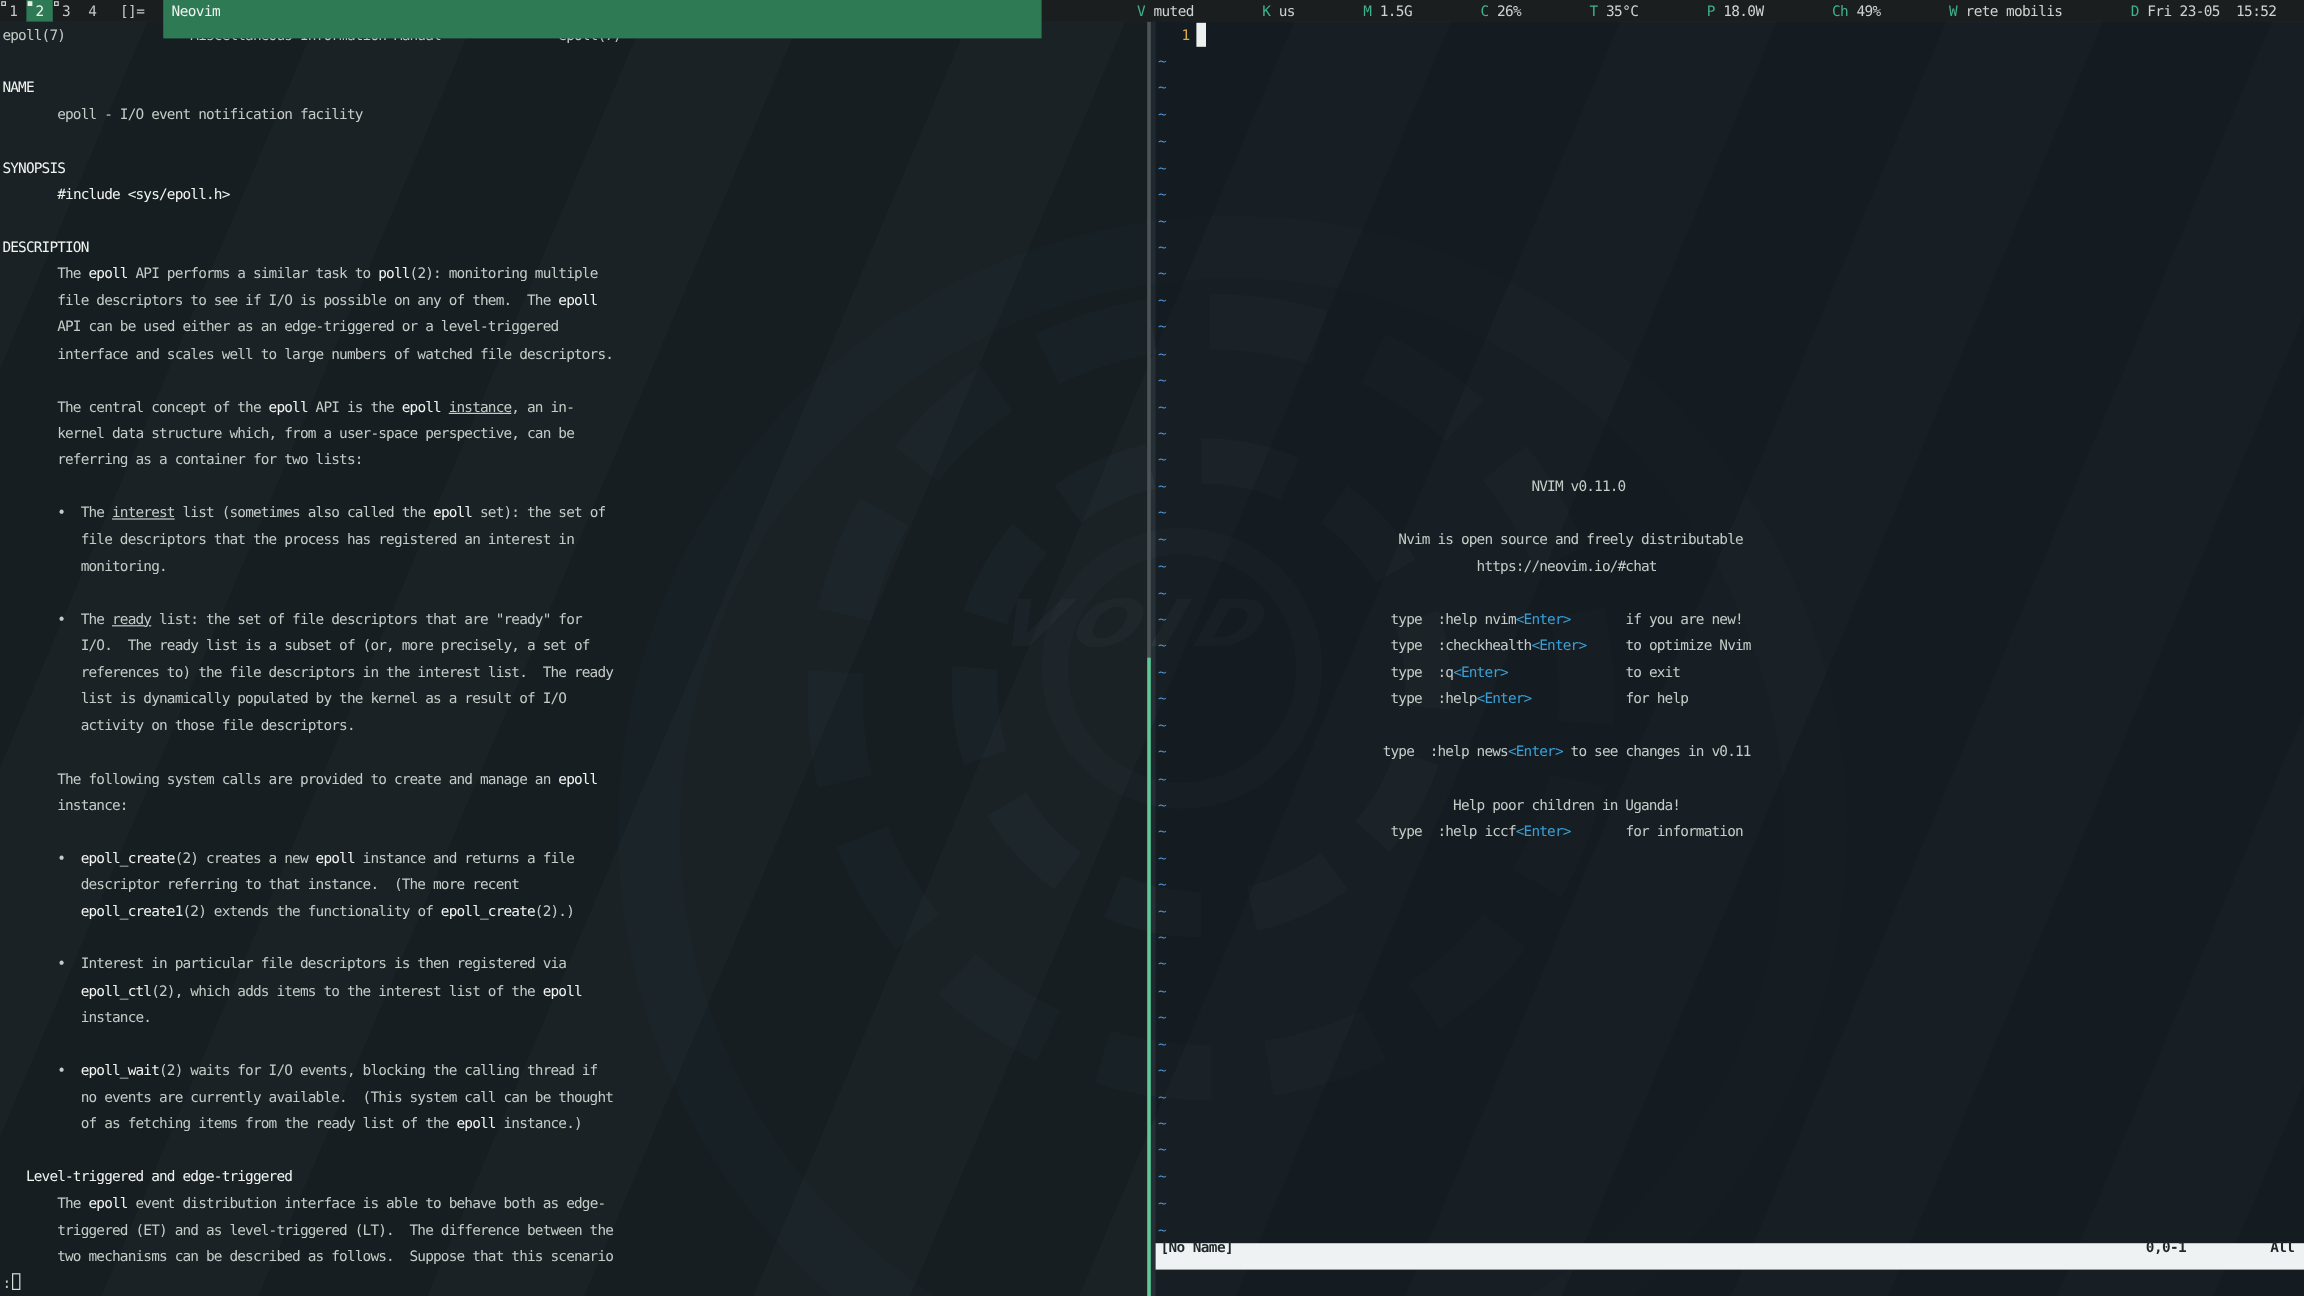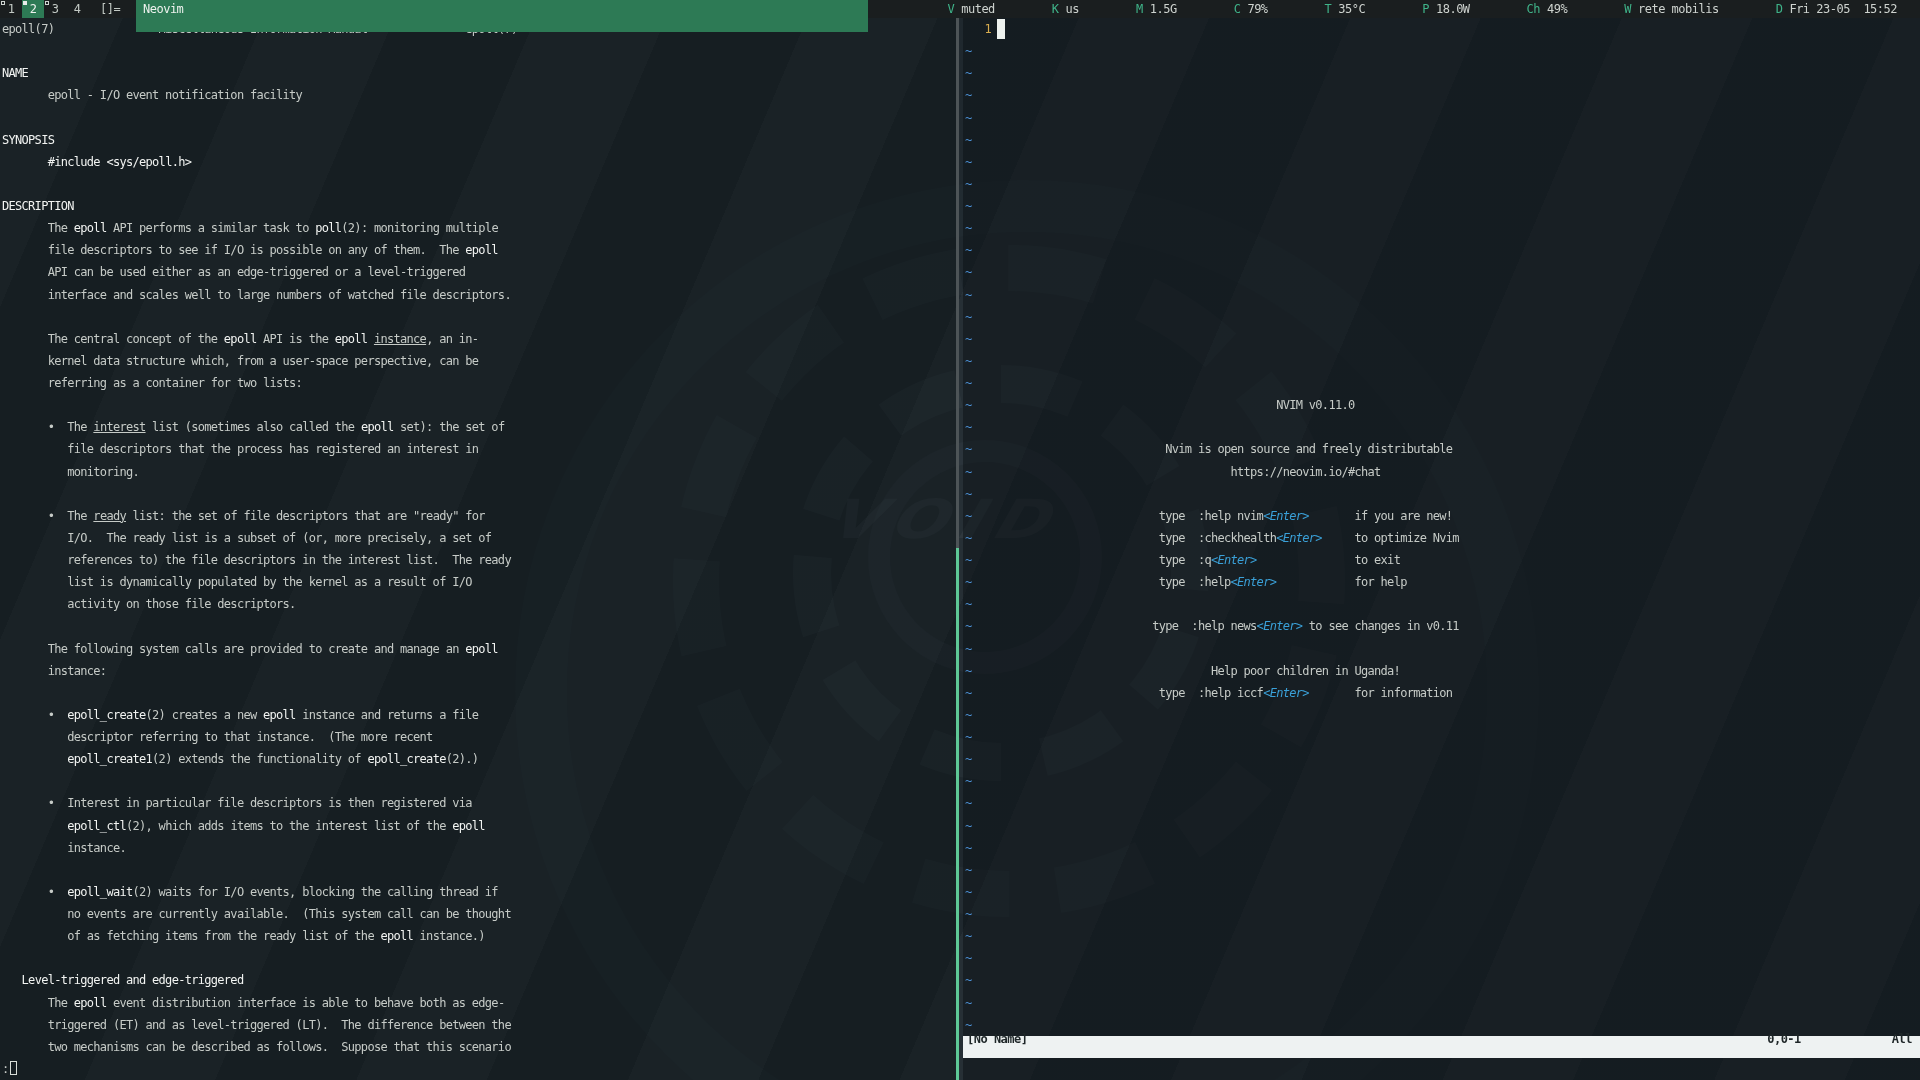--- a/index.html
+++ b/index.html
@@ -48,27 +48,27 @@
     vertical-align:-2px;margin-left:1px;box-sizing:border-box;}
   
   #sep-top{position:absolute;left:956px;top:18px;width:3px;height:530px;background:#4d5457;}
   #sep-bottom{position:absolute;left:956px;top:548px;width:3px;height:532px;background:#5ec896;}
   
   #win-nvim{position:absolute;left:963px;top:18px;width:957px;height:1062px;background:rgba(10,16,20,0.5);}
   #nvim-line1{position:absolute;left:2px;top:0;color:#d9ad4f;}
   #nvim-cursor{position:absolute;left:34px;top:1px;width:8px;height:20px;background:#eef2ef;}
   #nvim-tildes{position:absolute;left:2px;top:22.125px;color:#4b8fd4;}
   #nvim-intro{position:absolute;left:0;top:376.125px;color:#c6cbc7;}
-  #nvim-intro .k,.k{color:#3aa0d8;font-style:italic;}
+  #nvim-intro .k,.k{color:#3aa0d8;}
   #nvim-statusline{position:absolute;left:0;top:1017.75px;width:100%;height:22px;background:#eef2f2;
     color:#1e2628;font-weight:bold;font-size:12px;letter-spacing:-0.5px;
     display:flex;align-items:center;justify-content:space-between;
     padding:0 8px 16px 4px;box-sizing:border-box;}
   #nvim-ruler-wrap{display:flex;align-items:center;}
-  #nvim-ruler{margin-right:91px;}
+  #nvim-ruler{margin-right:70px;}
 </style>
 </head>
 <body>
 
 <div class="wp-stripes"></div>
 <div class="wp-ring ring-d"></div>
 <div class="wp-ring ring-c"></div>
 <div class="wp-ring ring-b"></div>
 <div class="wp-ring ring-a"></div>
 <div class="wp-word">VOID</div>
@@ -210,20 +210,20 @@
       <div class="tag selected"><i class="sq"></i><span>2</span></div>
       <div class="tag occupied"><i class="sq"></i><span>3</span></div>
       <div class="tag empty"><span>4</span></div>
     </div>
   <div id="ltsymbol">[]=</div>
   <div id="title-block">Neovim</div>
   <div id="status">
       <div class="sitem"><span class="slabel">V</span><span class="svalue">muted</span></div>
       <div class="sitem"><span class="slabel">K</span><span class="svalue">us</span></div>
       <div class="sitem"><span class="slabel">M</span><span class="svalue">1.5G</span></div>
-      <div class="sitem"><span class="slabel">C</span><span class="svalue">79%</span></div>
+      <div class="sitem"><span class="slabel">C</span><span class="svalue">26%</span></div>
       <div class="sitem"><span class="slabel">T</span><span class="svalue">35°C</span></div>
       <div class="sitem"><span class="slabel">P</span><span class="svalue">18.0W</span></div>
       <div class="sitem"><span class="slabel">Ch</span><span class="svalue">49%</span></div>
       <div class="sitem"><span class="slabel">W</span><span class="svalue">rete mobilis</span></div>
       <div class="sitem"><span class="slabel">D</span><span class="svalue">Fri 23-05  15:52</span></div>
     </div>
 </div>
 
 </body></html>

